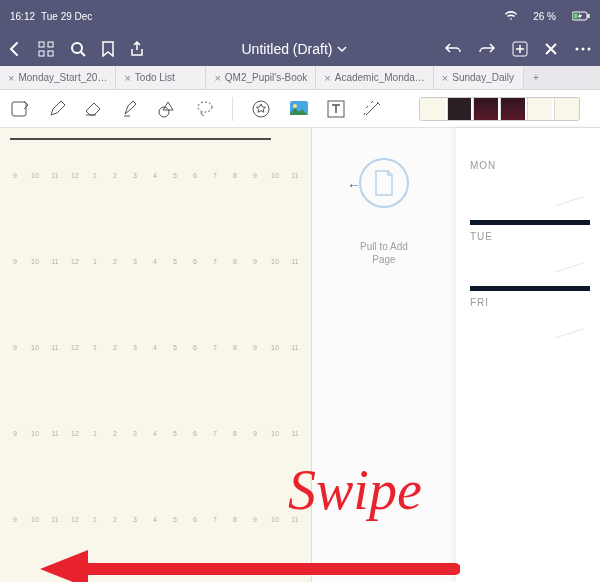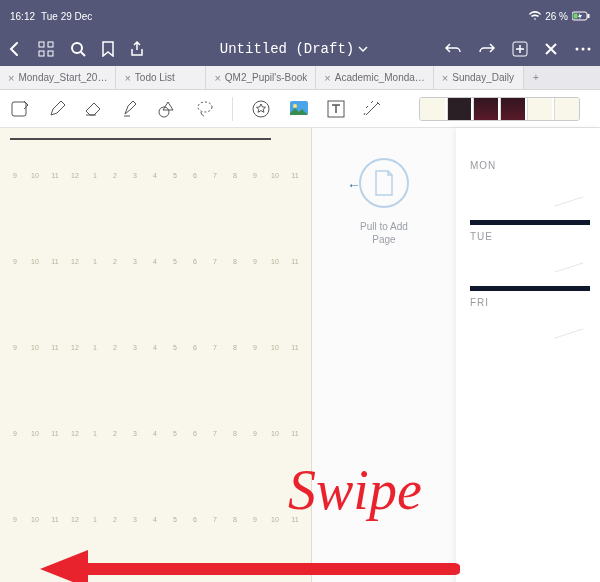--- a/index.html
+++ b/index.html
@@ -15,32 +15,31 @@
     height: 18px;
     background: #545778;
     color: #fff;
     display: flex;
     align-items: center;
     font-size: 10px;
     padding: 16px 10px;
   }
   .statusbar .left { flex: 0 0 auto; display:flex; gap:6px; align-items:center;}
   .statusbar .spacer { flex: 1; }
-  .statusbar .right { flex: 0 0 auto; display:flex; gap:4px; align-items:center;}
+  .statusbar .right { flex: 0 0 auto; display:flex; gap:16px; align-items:center;}
   .wifi-icon, .battery-icon { display:inline-block; }
   .wifi-icon svg, .battery-icon svg { display:block; }
   .header {
     height: 34px;
     background: #545778;
     color: #fff;
     display: flex;
     align-items: center;
     padding: 0 8px;
     gap: 2px;
-    font-family: Liberation Mono, monospace;
   }
   .header .group-left, .header .group-right { display:flex; gap:16px; align-items:center;}
   .header .title-wrap { flex:1; text-align:center; font-size:14px; font-weight:500; display:flex; justify-content:center; align-items:center; gap:4px;}
   .header svg { display:block; }
   .icon-btn { cursor:pointer; }
   .tabs {
     height: 24px;
     background: #e8e8ec;
     display:flex;
     align-items:stretch;
@@ -487,21 +486,21 @@
 
   </div>
   <div class="page-middle">
     <div class="pull-circle">
       <span class="pull-arrow">←</span>
       <svg width="24" height="28" viewBox="0 0 24 28">
           <path d="M4 2h12l4 4v20H4z" stroke="#b9d2e8" stroke-width="1.5" fill="none"></path>
           <path d="M16 2v4h4" stroke="#b9d2e8" stroke-width="1.5" fill="none"></path>
         </svg>
     </div>
-    <div style="width:60px;line-height:1.3;">Pull to Add Page</div>
+    <div style="width:60px;line-height:1.3;margin-top:20px;">Pull to Add Page</div>
   </div>
   <div class="page-right">
     <div class="day-row"><span>MON</span></div>
     <div class="day-row"><span>TUE</span></div>
     <div class="day-row"><span>FRI</span></div>
   </div>
 
   <div class="annotation swipe-text">Swipe</div>
   <svg class="annotation swipe-arrow" width="420" height="50" viewBox="0 0 420 50">
     <line x1="40" y1="25" x2="415" y2="25" stroke="#e9232d" stroke-width="12" stroke-linecap="round"></line>

